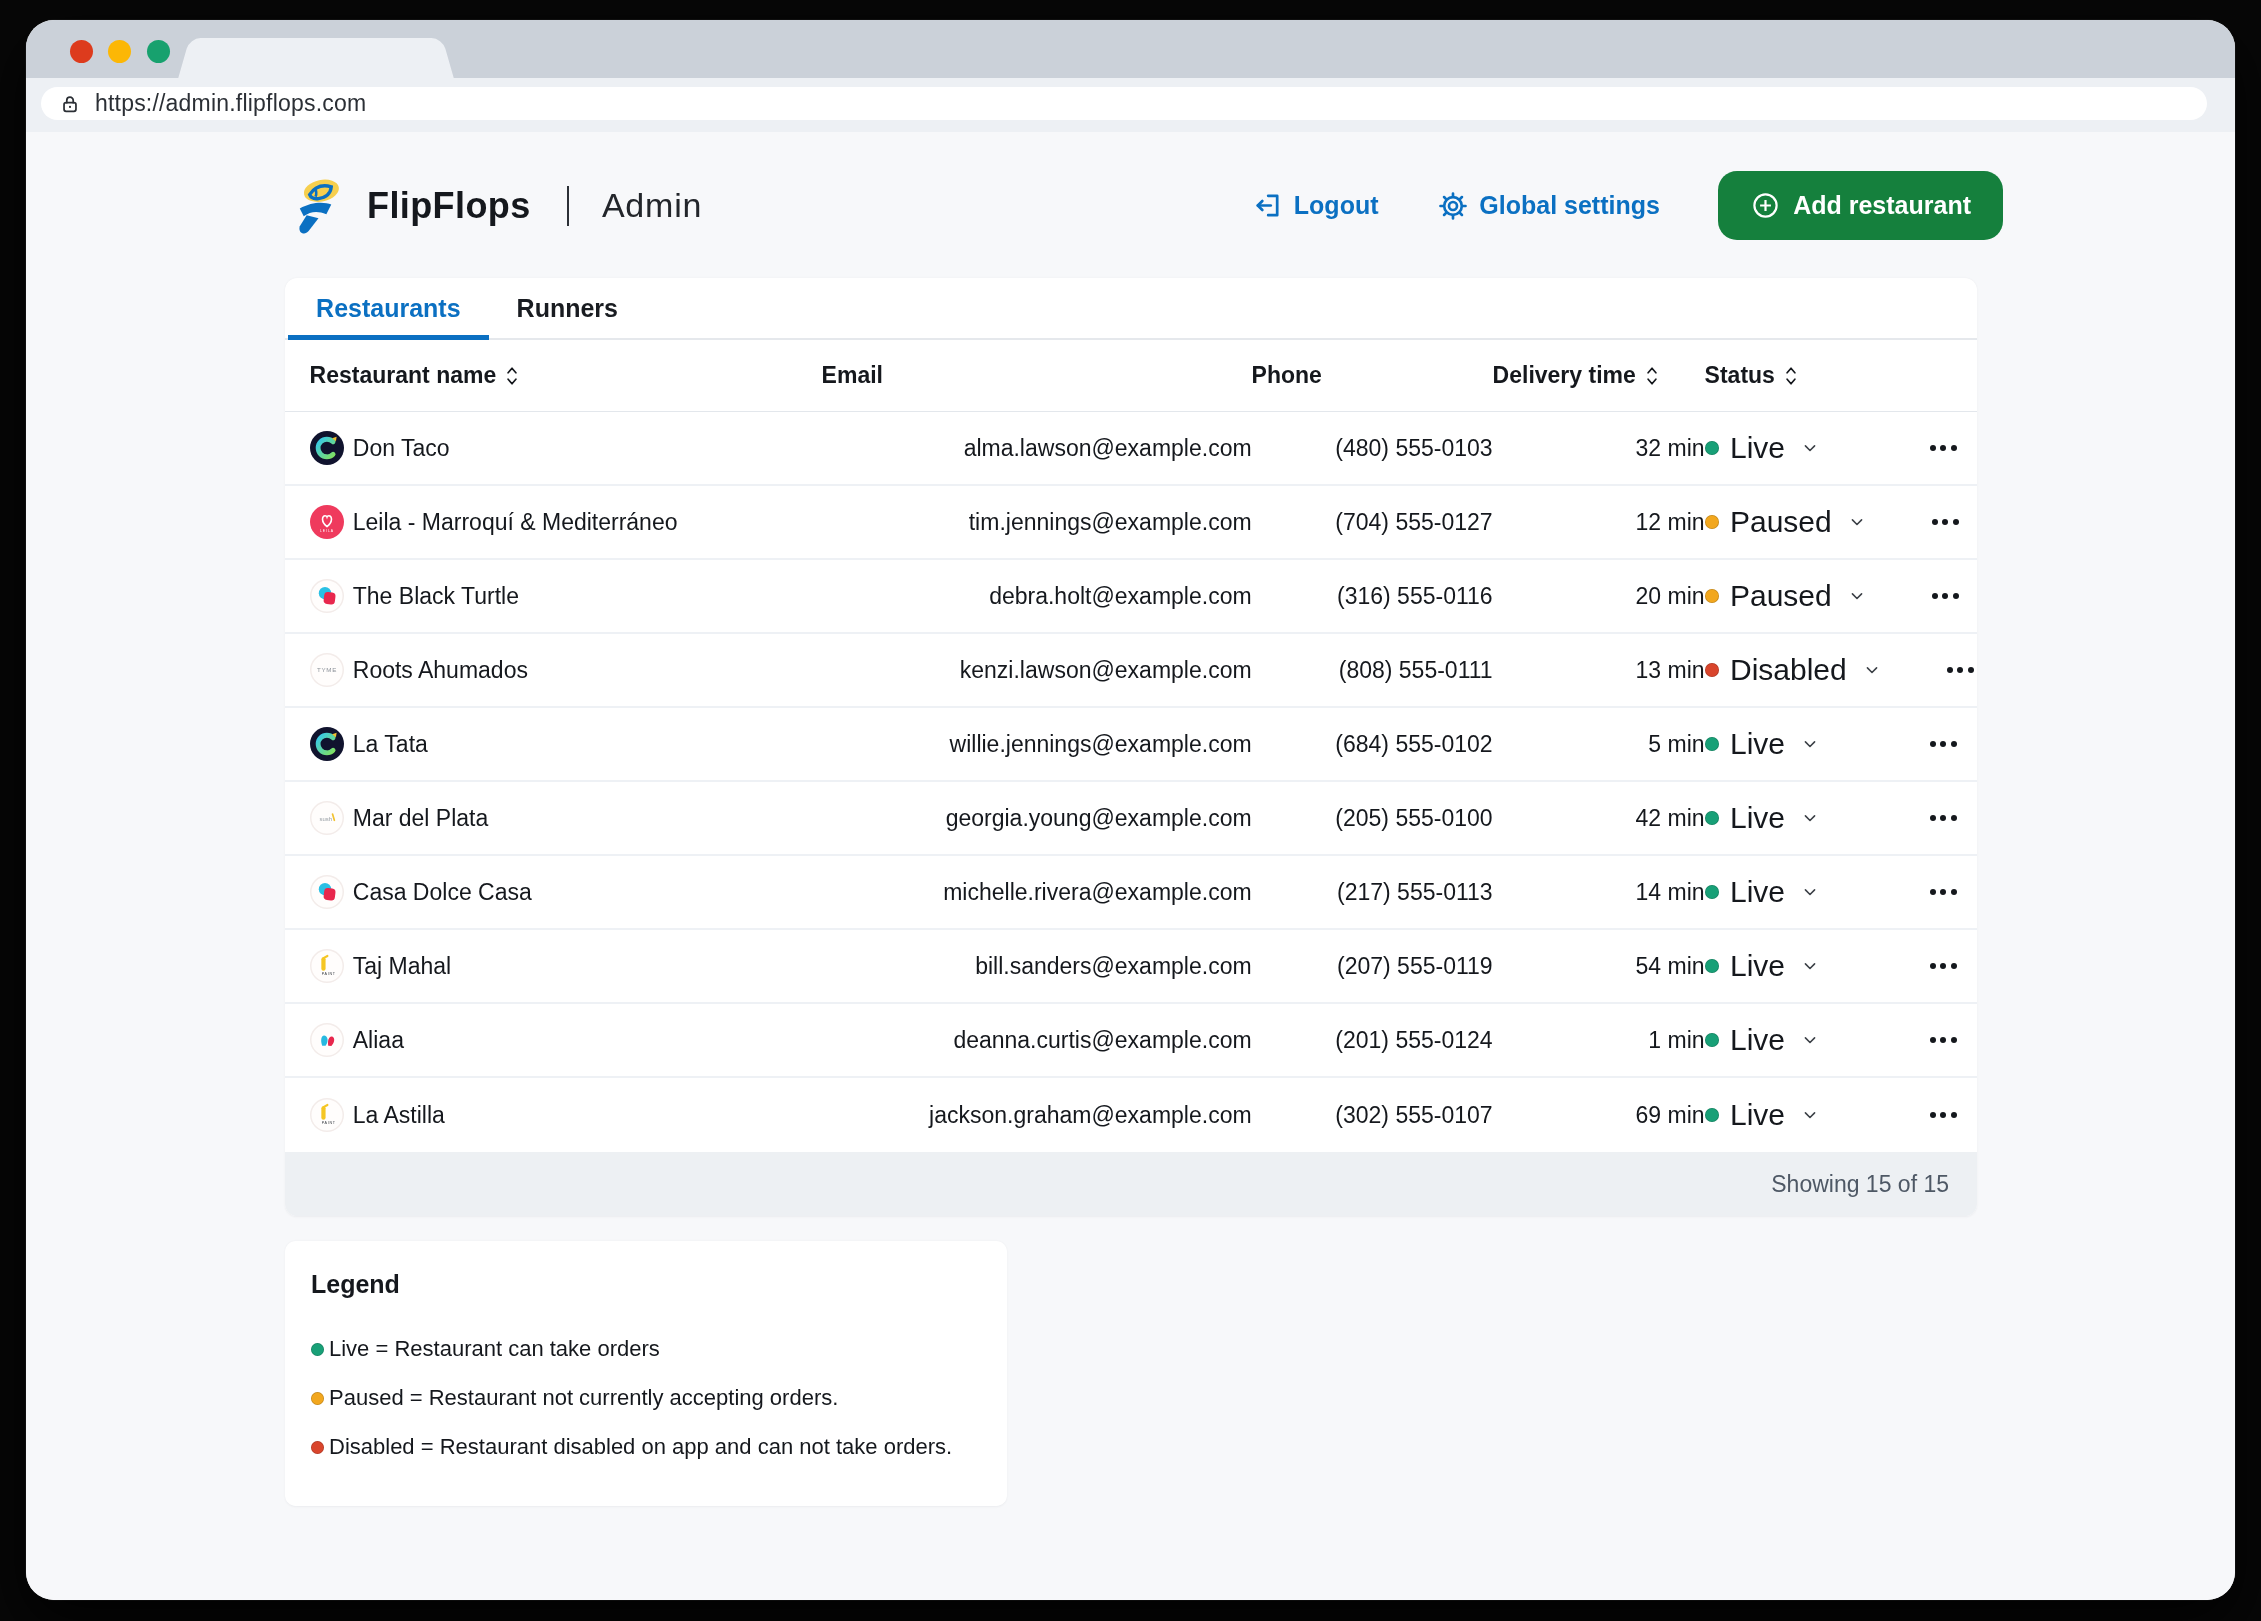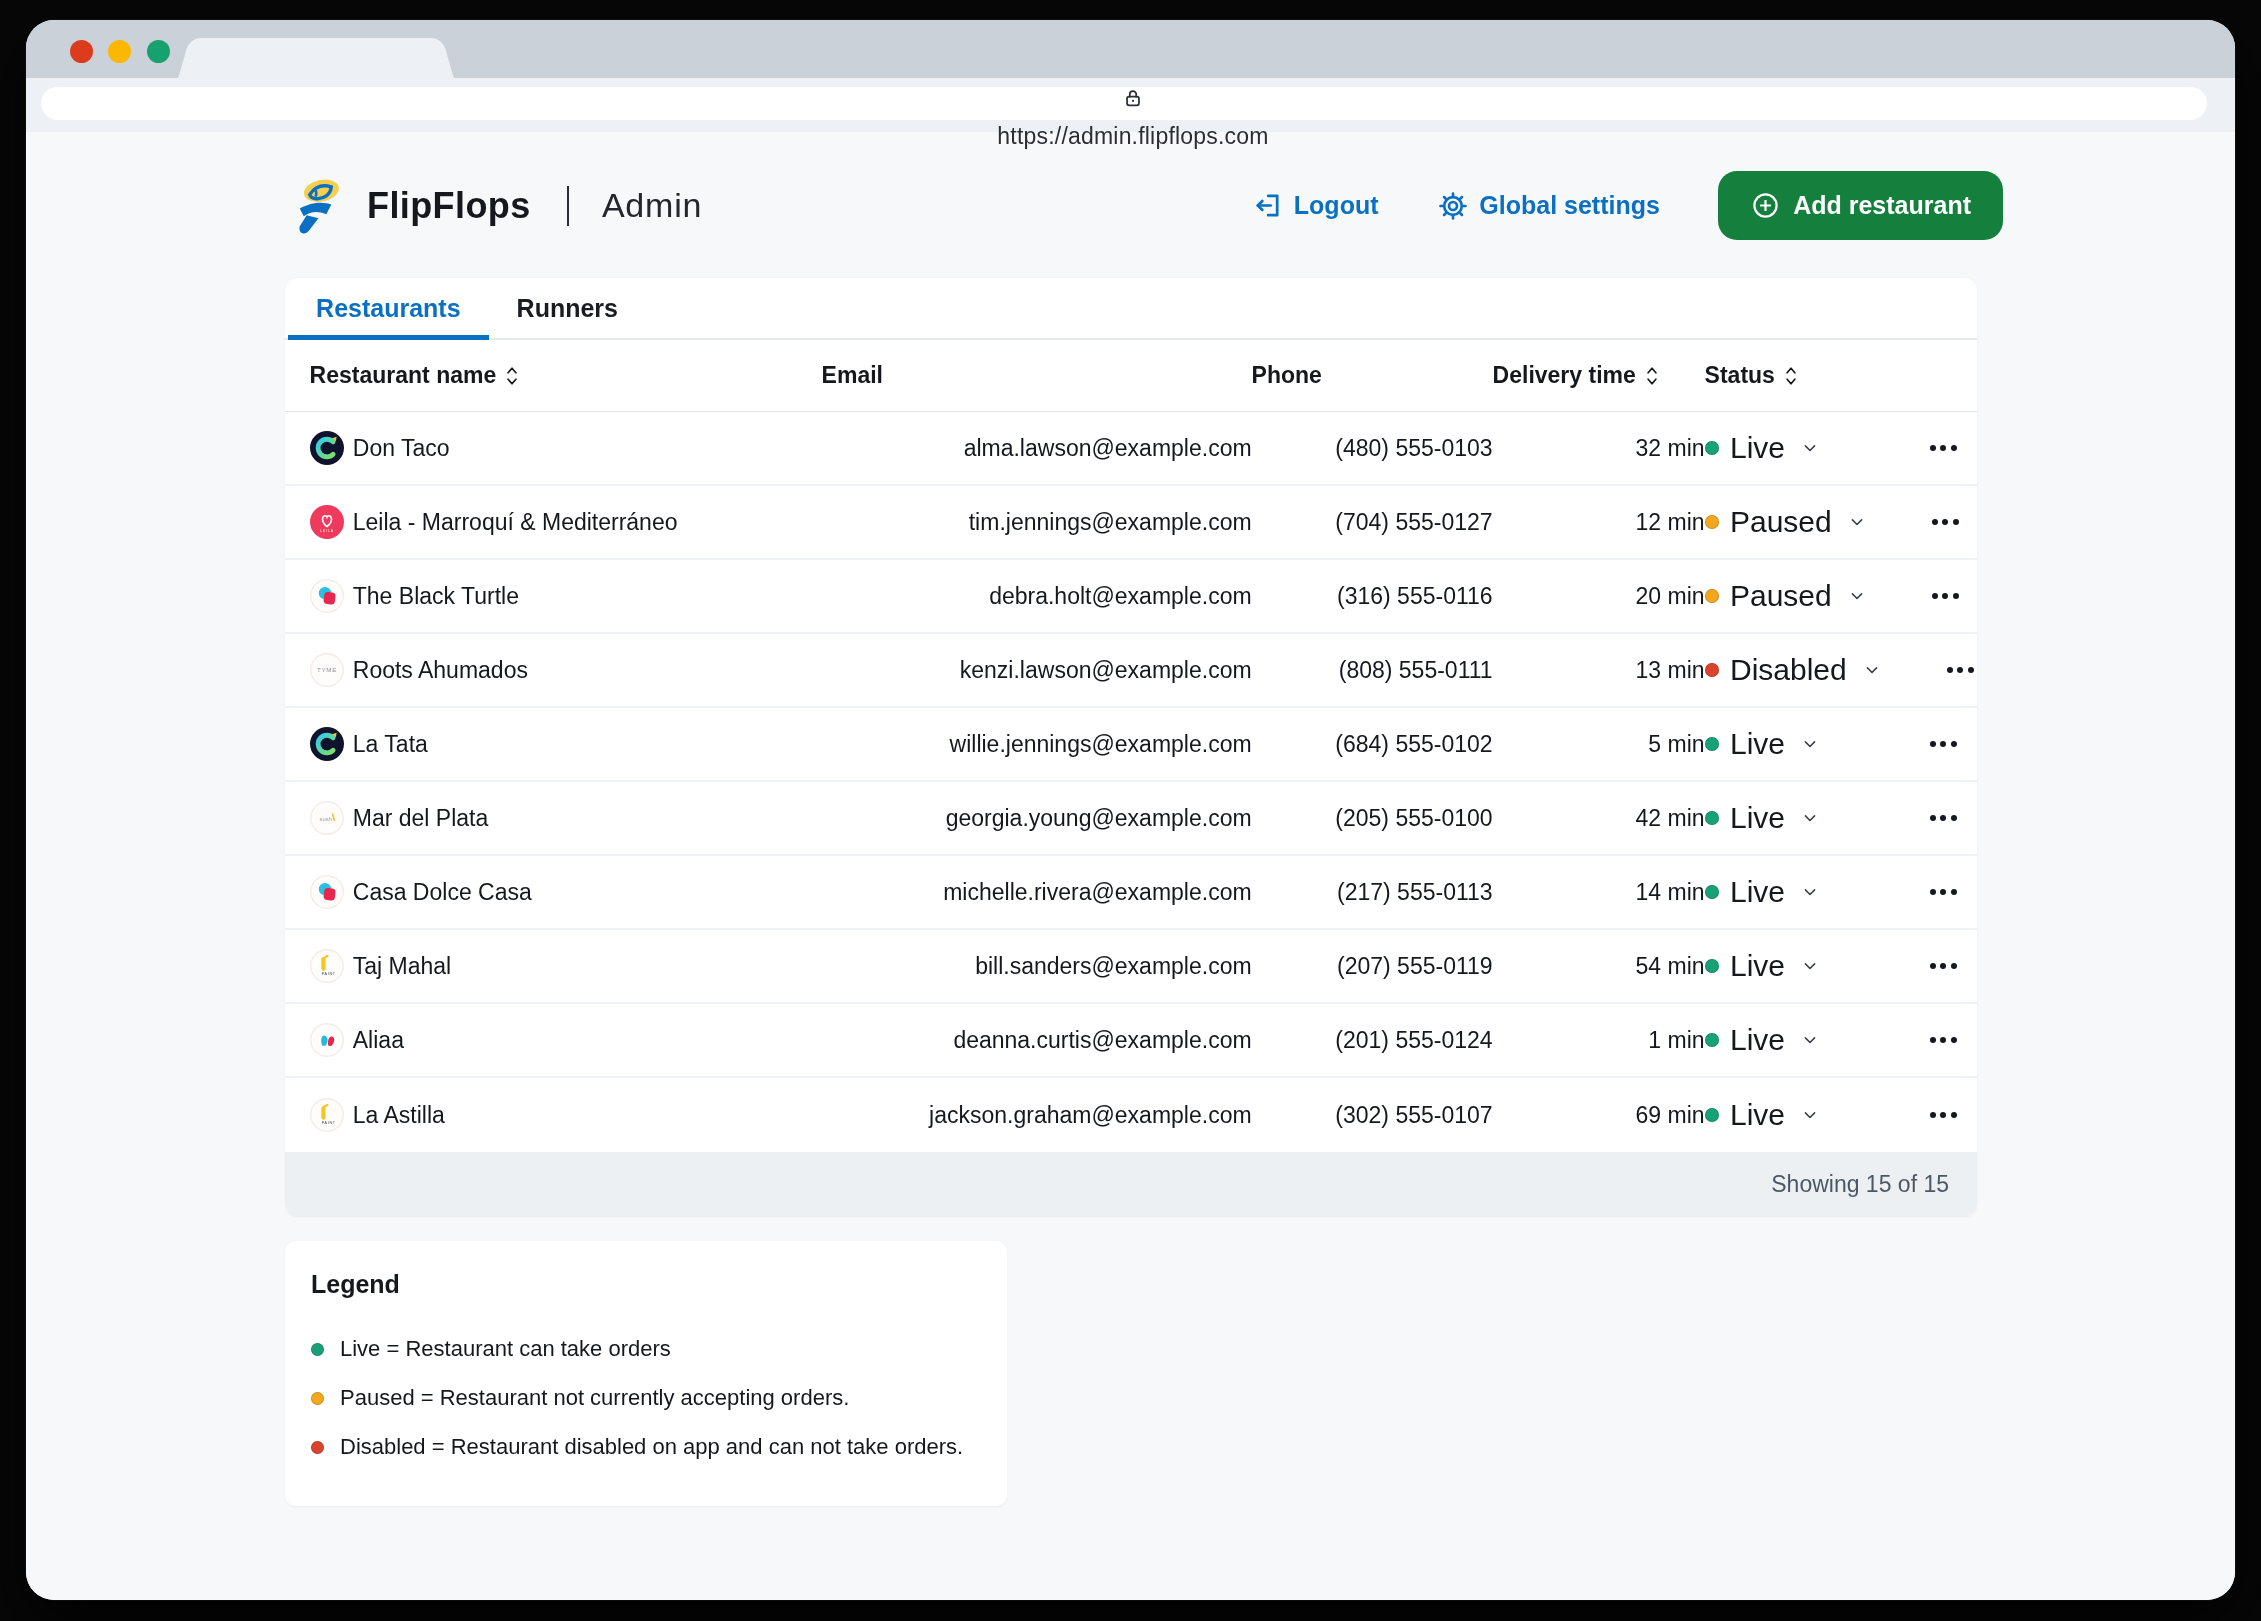--- a/index.html
+++ b/index.html
@@ -25,21 +25,21 @@
   .light{ width:23px; height:23px; border-radius:50%; }
   .btab{ position:absolute; left:158px; top:17.7px; width:264px; height:40px; }
   .btab .side{ position:absolute; top:0; bottom:0; width:46px; background:#edf0f4; }
   .btab .side.l{ left:0; transform:skewX(-16deg); border-top-left-radius:10.8px; }
   .btab .side.r{ right:0; transform:skewX(16deg); border-top-right-radius:10.8px; }
   .btab .mid{ position:absolute; top:0; bottom:0; left:21.5px; right:21.5px; background:#edf0f4; }
   .urlrow{ height:54px; background:#edf0f4; position:relative; }
   .urlpill{
     position:absolute; left:14.6px; right:28px; top:9.2px; height:33px;
     background:#ffffff; border-radius:17px; display:flex; align-items:center;
-    padding-left:18.4px; gap:14px;flex-direction:column;
+    padding-left:18.4px; gap:14px;
   }
   .urlpill svg{ flex:0 0 auto; }
   .urltext{ font-size:23px; color:#2b2f35; letter-spacing:0.2px; }
   
   .content{ position:relative; height:calc(100% - 111px); background:#f7f8fa; }
   .page-header{
     display:flex; align-items:center; justify-content:space-between;
     margin:38px 232px 0 259px; height:71px;
   }
   .brand{ display:flex; align-items:center; gap:19px; }
@@ -91,21 +91,21 @@
   .more{ display:flex; justify-content:flex-end; gap:4.6px; cursor:pointer; }
   .more i{ width:6.1px; height:6.1px; border-radius:50%; background:#15181d; }
   .tfoot{ height:64px; background:#edf0f3; display:flex; align-items:center;
     justify-content:flex-end; padding-right:28px; font-size:23px; color:#4e5865; }
   
   .legend{
     margin:24.6px 0 0 259px; width:722px; background:#fff; border-radius:10.8px;
     box-shadow:0 0.8px 2.3px rgba(16,24,40,.05); padding:29px 31px 34px 26px;
   }
   .legend h2{ font-size:25px; font-weight:700; color:#15181d; margin-bottom:26px; }
-  .legend-item{ display:flex; align-items:center; gap:16px; height:49px; }
+  .legend-item{ display:flex; align-items:center; gap:5px; height:49px; }
   .legend-item .dot{ width:13px; height:13px; }
   .legend-item span{ font-size:22px; color:#15181d; }
 </style>
 </head>
 <body>
 
 <svg width="0" height="0" style="position:absolute">
   <defs>
     <linearGradient id="gradCham" x1="0" y1="0" x2="1" y2="1">
       <stop offset="0" stop-color="#35c8ee"></stop>

